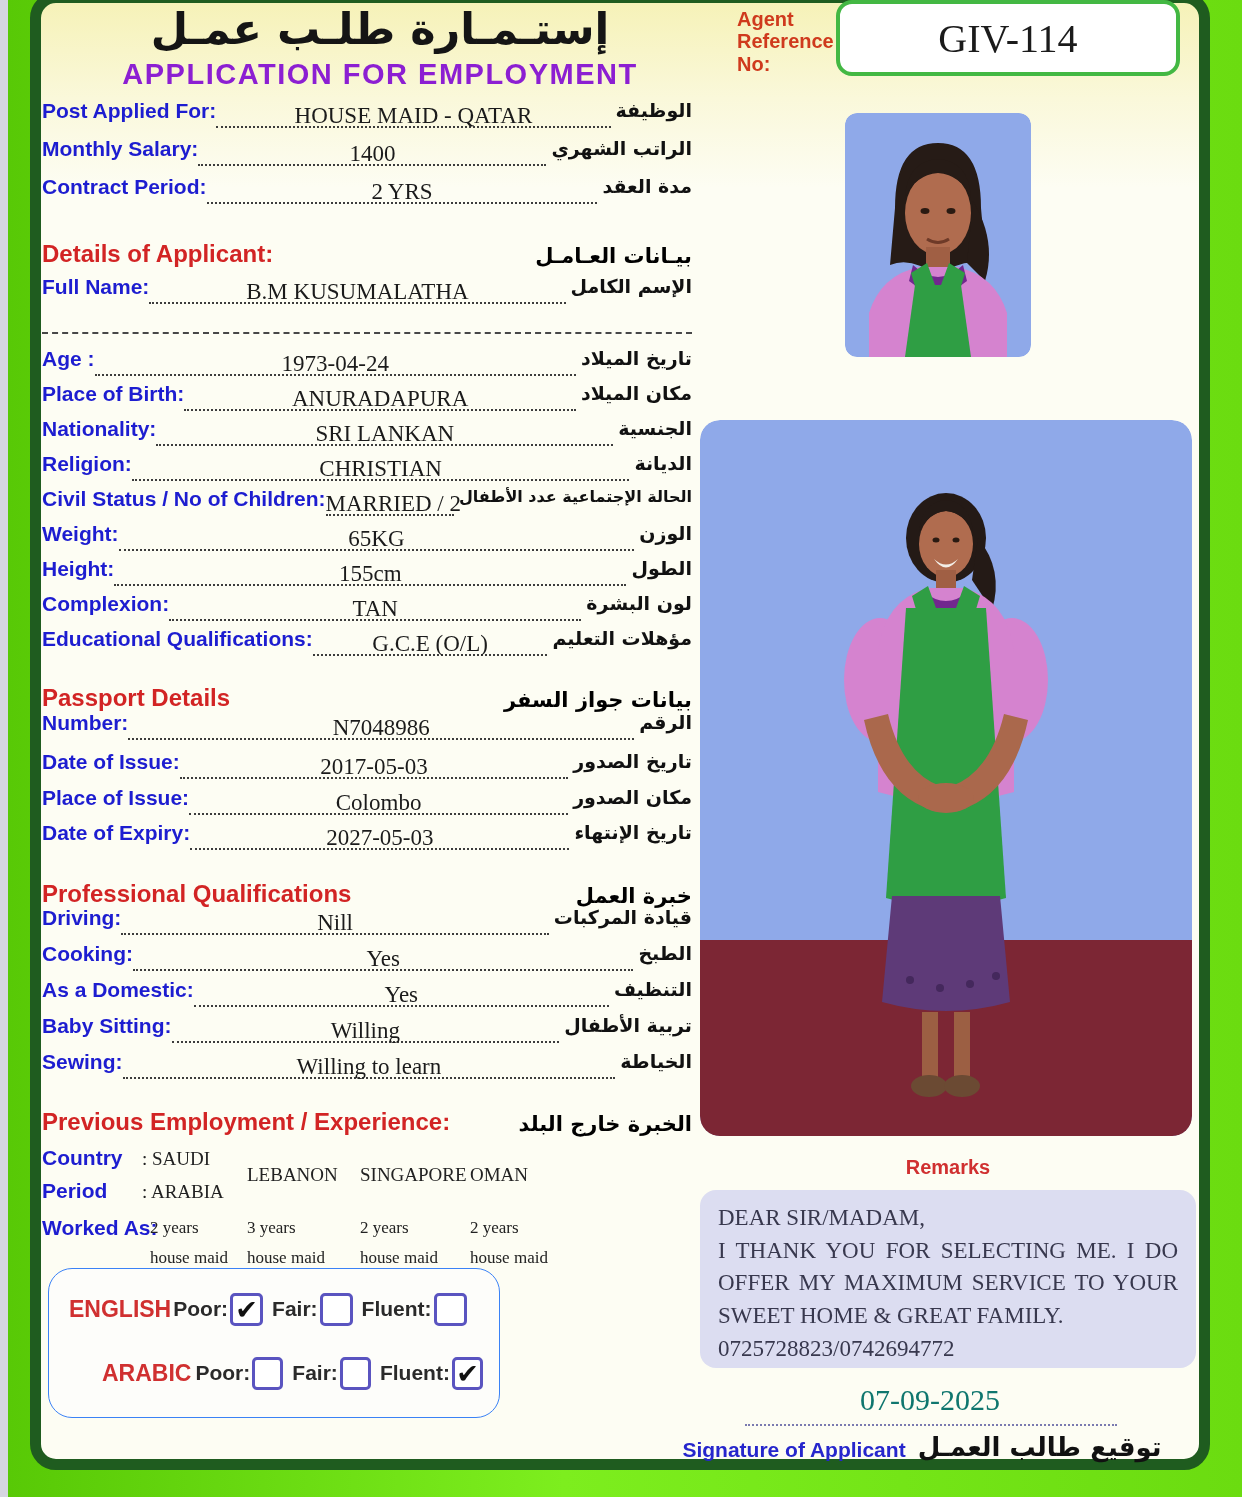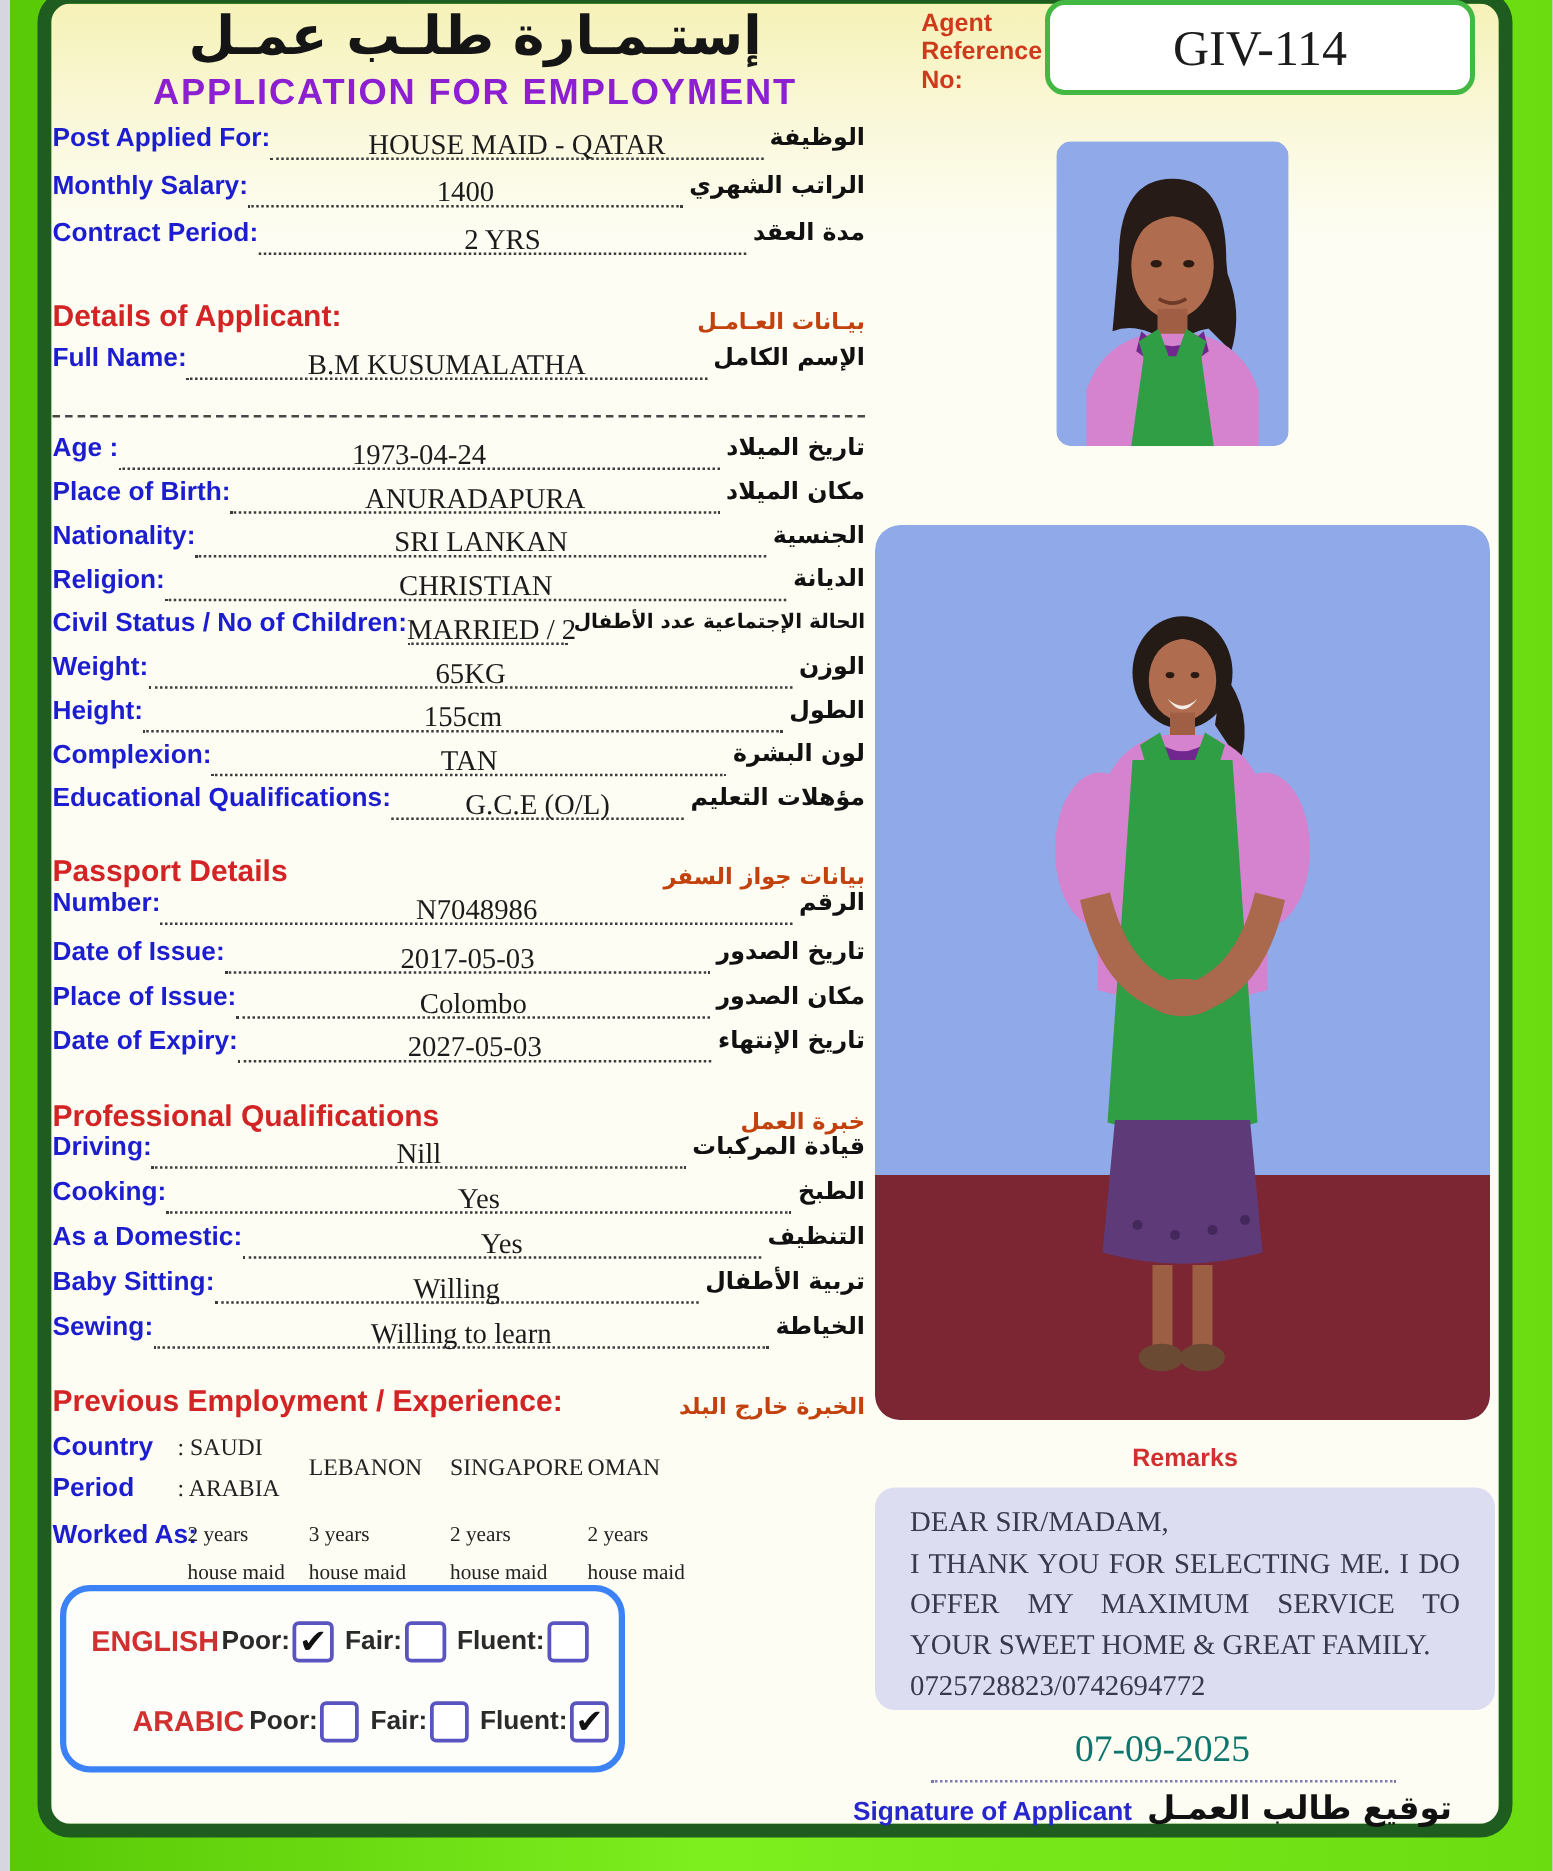--- a/index.html
+++ b/index.html
@@ -31,48 +31,48 @@
   .lbl{font-weight:bold;font-size:21px;color:#1d1dd0;white-space:nowrap;line-height:1.05;}
   .lead{flex:1;border-bottom:2px dotted #3c3c3c;text-align:center;min-width:20px;}
   .val{font-family:"Liberation Serif",serif;font-size:23px;color:#1b1b1b;white-space:nowrap;
     position:relative;top:3px;}
   .arl{font-family:"DejaVu Sans",sans-serif;font-weight:bold;font-size:19px;color:#111;
     white-space:nowrap;margin-left:5px;direction:rtl;line-height:1.1;}
   .arl.small{font-size:16px;}
   .shead{position:absolute;left:42px;width:650px;display:flex;align-items:flex-end;}
   .sred{font-weight:bold;font-size:24px;color:#d22424;white-space:nowrap;}
   .sp{flex:1;}
-  .arh{font-family:"DejaVu Sans",sans-serif;font-weight:bold;font-size:18px;color:#c2410c;
+  .arh{font-family:"DejaVu Sans",sans-serif;font-weight:bold;font-size:21px;color:#000000;
     white-space:nowrap;direction:rtl;}
   .bline{position:absolute;left:42px;width:650px;height:14px;border-bottom:2px dashed #474747;}
 
   
   .exp{position:absolute;left:42px;top:1146px;width:630px;height:128px;padding-left:12px;}
   .exp span{position:absolute;white-space:nowrap;}
   .exl{font-weight:bold;font-size:21px;color:#1d1dd0;}
   .exv{font-family:"Liberation Serif",serif;font-size:19px;color:#222;}
   .exs{font-family:"Liberation Serif",serif;font-size:17px;color:#222;}
 
   
   .langbox{position:absolute;left:48px;top:1268px;width:452px;height:150px;box-sizing:border-box;
-    border:5px solid #3b82f6;border-radius:24px;background:#fdfdfa;}
+    border:1px solid #3b82f6;border-radius:24px;background:#fdfdfa;}
   .lrow{position:absolute;left:14px;width:420px;height:40px;display:flex;align-items:center;}
   .lname{font-weight:bold;font-size:23px;color:#d03030;white-space:nowrap;}
   .ll{font-weight:bold;font-size:21px;color:#2a2a2a;white-space:nowrap;margin-left:9px;}
   .cb{width:33px;height:33px;box-sizing:border-box;border:3px solid #5a54c0;border-radius:5px;
     margin-left:2px;background:#fff;display:flex;align-items:center;justify-content:center;
     font-family:"DejaVu Sans",sans-serif;font-size:27px;font-weight:bold;color:#111;line-height:1;}
 
   
   .photo1{position:absolute;left:845px;top:113px;width:186px;height:244px;border-radius:12px;overflow:hidden;}
   .photo2{position:absolute;left:700px;top:420px;width:492px;height:716px;border-radius:20px;overflow:hidden;}
   .rem-head{position:absolute;left:700px;top:1156px;width:496px;text-align:center;
     font-weight:bold;font-size:20px;color:#d03030;}
   .rem-box{position:absolute;left:700px;top:1190px;width:496px;height:178px;box-sizing:border-box;
-    background:#dcddf1;border-radius:16px;padding:12px 28px;
+    background:#dcddf1;border-radius:16px;padding:12px 18px;
     font-family:"Liberation Serif",serif;font-size:23px;color:#38384e;
     text-align:justify;line-height:1.42;white-space:pre-line;}
   .fdate{position:absolute;left:700px;top:1383px;width:460px;text-align:center;
     font-family:"Liberation Serif",serif;font-size:30px;color:#0f766e;}
   .fdot{position:absolute;left:745px;top:1424px;width:372px;border-top:2px dotted #7a7ab0;}
   .sigrow{position:absolute;left:672px;top:1432px;width:500px;display:flex;
     align-items:flex-end;justify-content:center;}
   .sig-en{font-weight:bold;font-size:21px;color:#2626cc;white-space:nowrap;text-align:center;}
   .sig-ar{font-family:"DejaVu Sans",sans-serif;font-weight:bold;font-size:26px;color:#111;
     white-space:nowrap;margin-left:12px;direction:rtl;}

